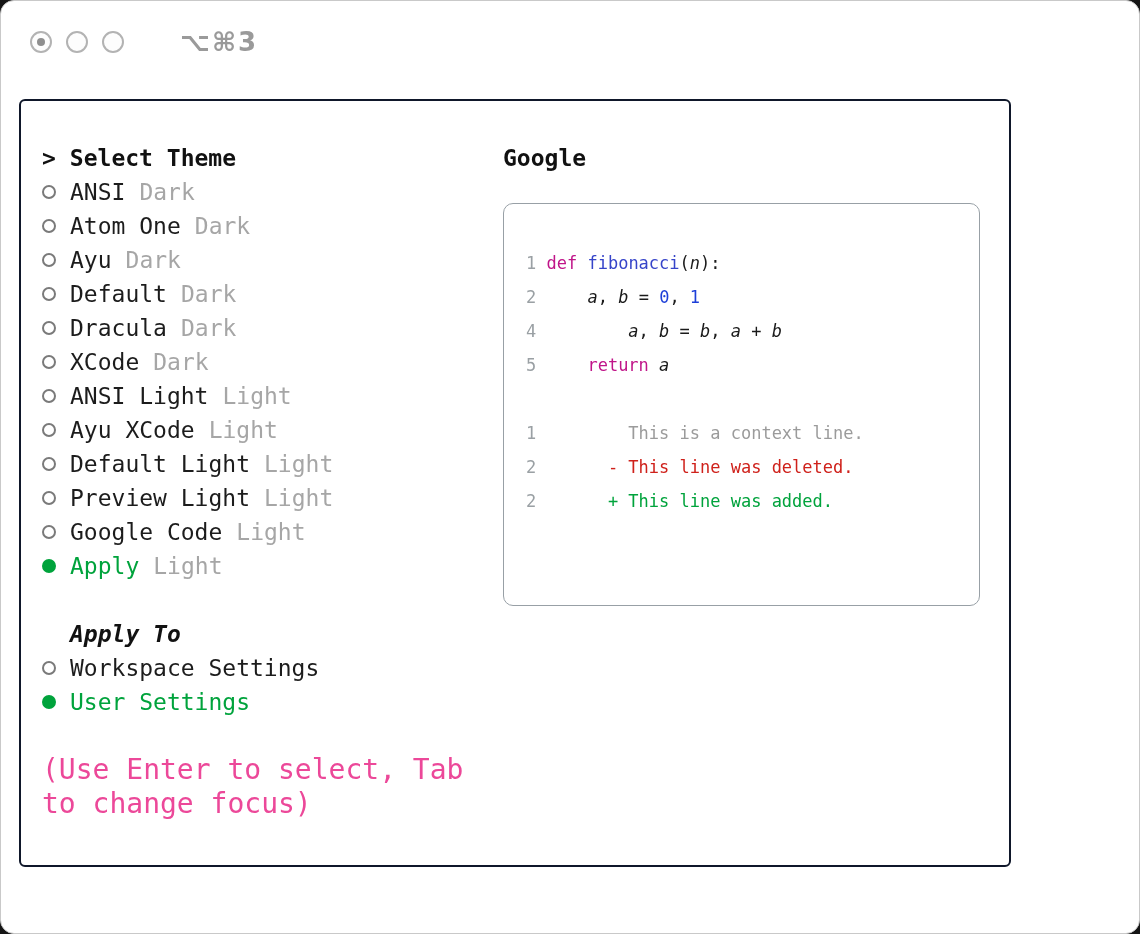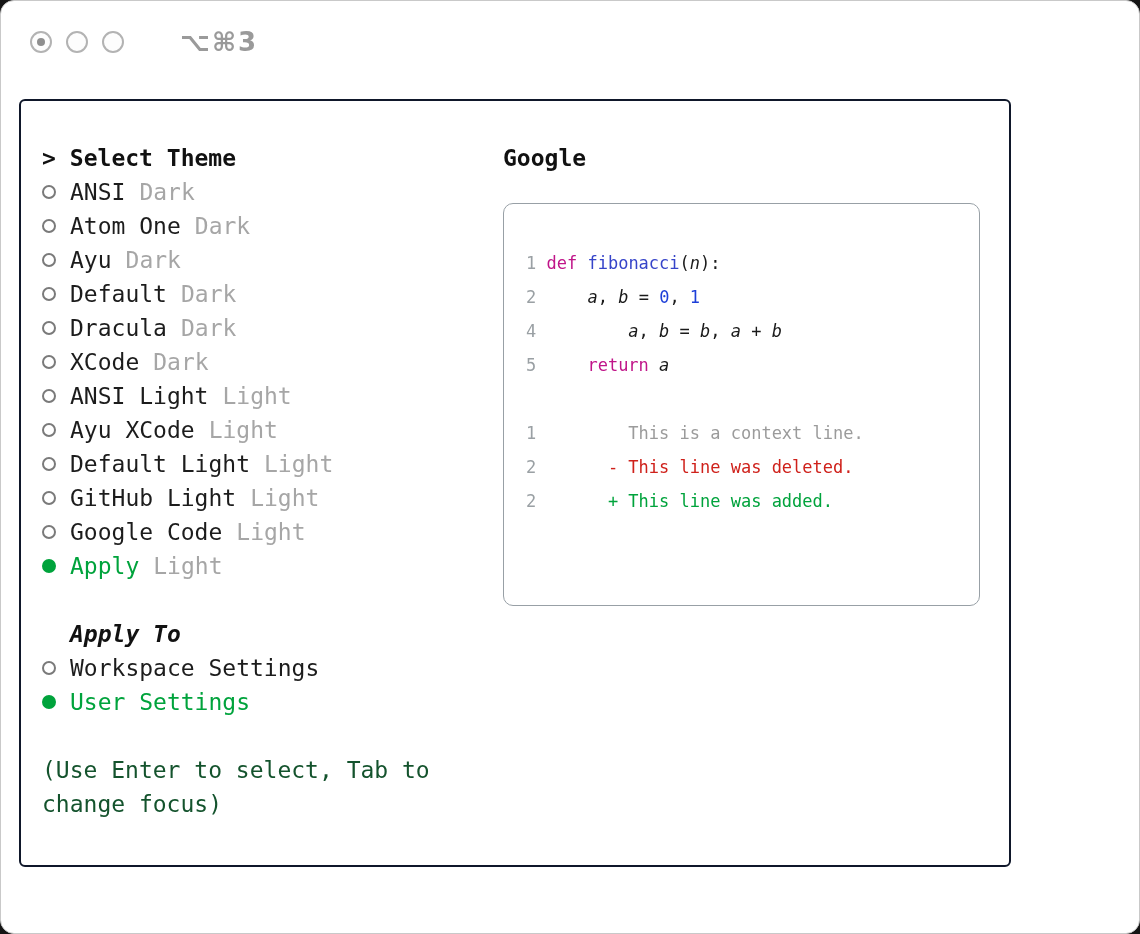--- a/index.html
+++ b/index.html
@@ -58,21 +58,21 @@
     width: 14px; height: 14px; border-radius: 50%;
     border: 2px solid #7a7a7a; box-sizing: border-box;
     margin-right: 14px; flex: none; background: transparent;
   }
   .radio.on { border-color: var(--green); background: var(--green); }
   .opt-label { color: #1c1c1c; }
   .opt-label.green { color: var(--green); }
   .variant { color: #a6a6a6; margin-left: 14px; }
   .apply-heading { margin-top: 34px; padding-left: 28px; font-style: italic; }
   .help {
-    margin-top: 34px; font-size: 23px; line-height: 34px; color: #14532d;
+    margin-top: 34px; font-size: 28px; line-height: 34px; color: #ec4899;
   }
   
   .preview-box {
     margin-top: 28px; width: 477px; height: 403px;
     border: 1px solid #98a0a6; border-radius: 10px;
     box-sizing: border-box; padding: 42px 0 0 22px;
     background: #fff; overflow: hidden;
   }
   .pline { font-size: 17px; line-height: 34px; white-space: pre; color: #1a1a1a; }
   .ln { display: inline-block; width: 2ch; color: #9aa0a4; font-style: normal; }
@@ -149,21 +149,21 @@
             <span class="opt-label">Ayu XCode</span>
             <span class="variant">Light</span>
           </li>
           <li class="row">
             <span class="radio"></span>
             <span class="opt-label">Default Light</span>
             <span class="variant">Light</span>
           </li>
           <li class="row">
             <span class="radio"></span>
-            <span class="opt-label">GitHub Light</span>
+            <span class="opt-label">Preview Light</span>
             <span class="variant">Light</span>
           </li>
           <li class="row">
             <span class="radio"></span>
             <span class="opt-label">Google Code</span>
             <span class="variant">Light</span>
           </li>
           <li class="row">
             <span class="radio on"></span>
             <span class="opt-label green">Apply</span>

